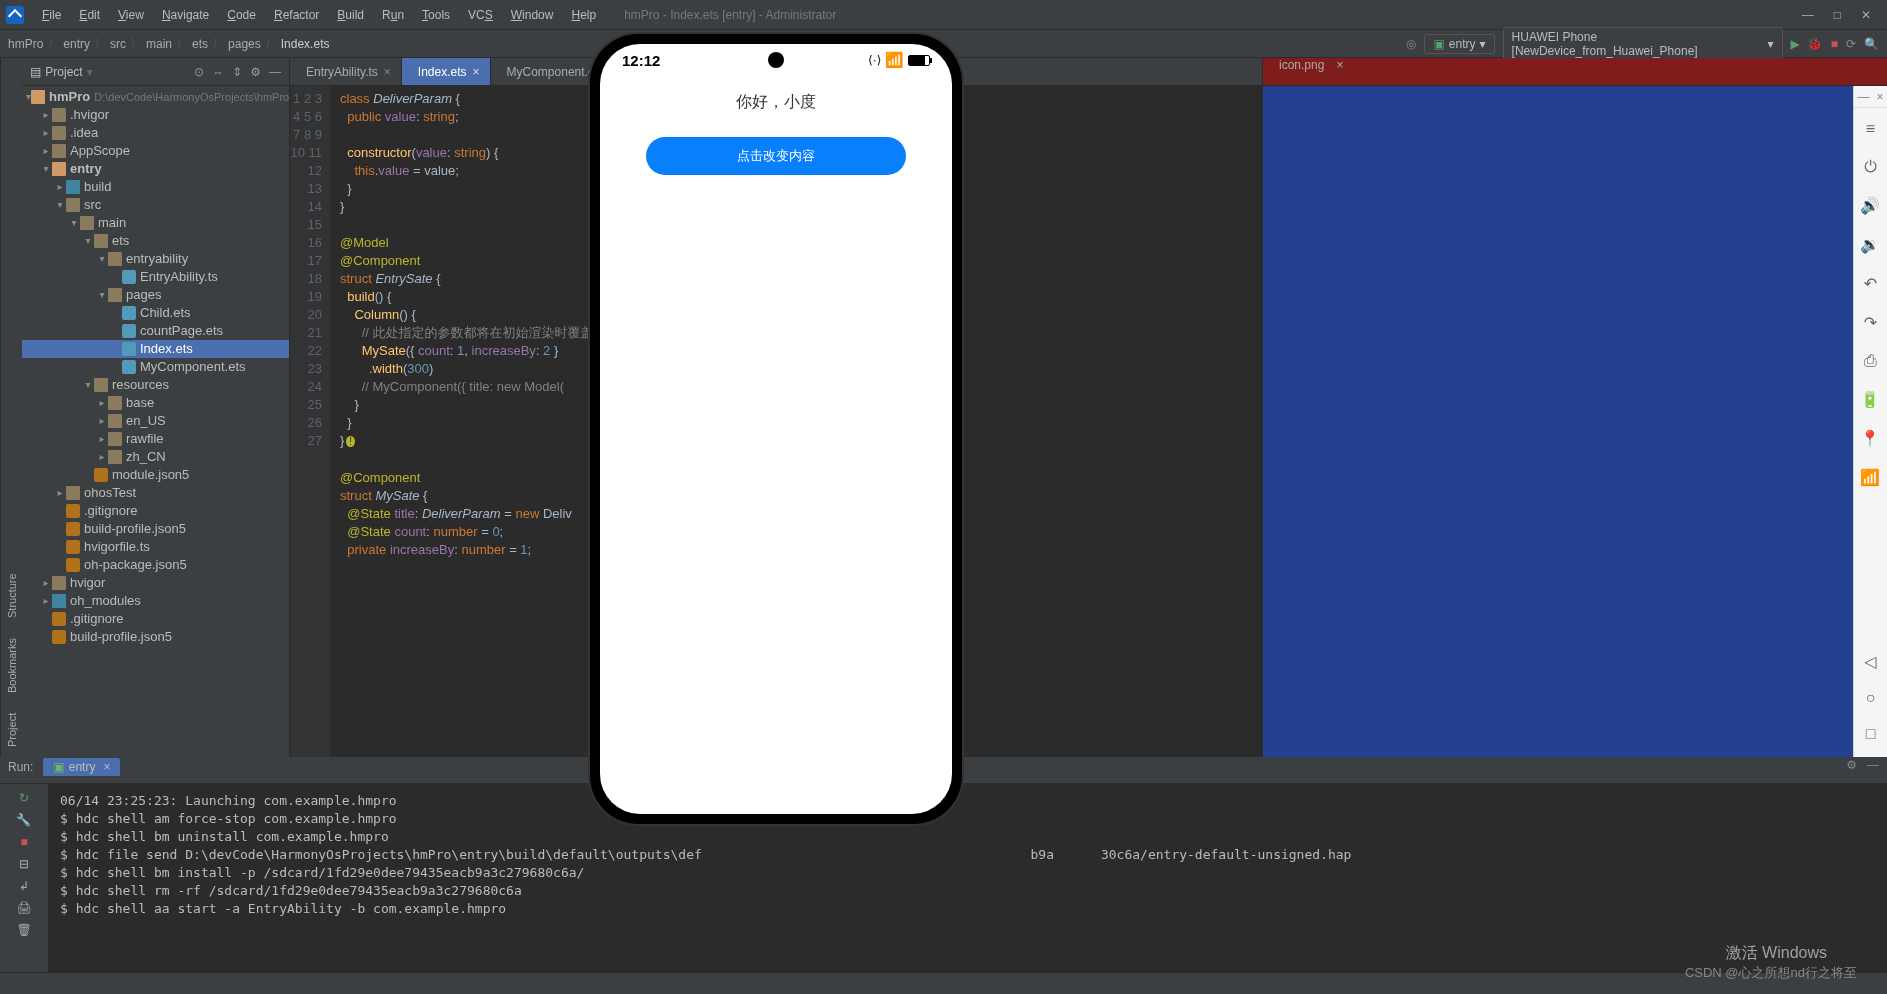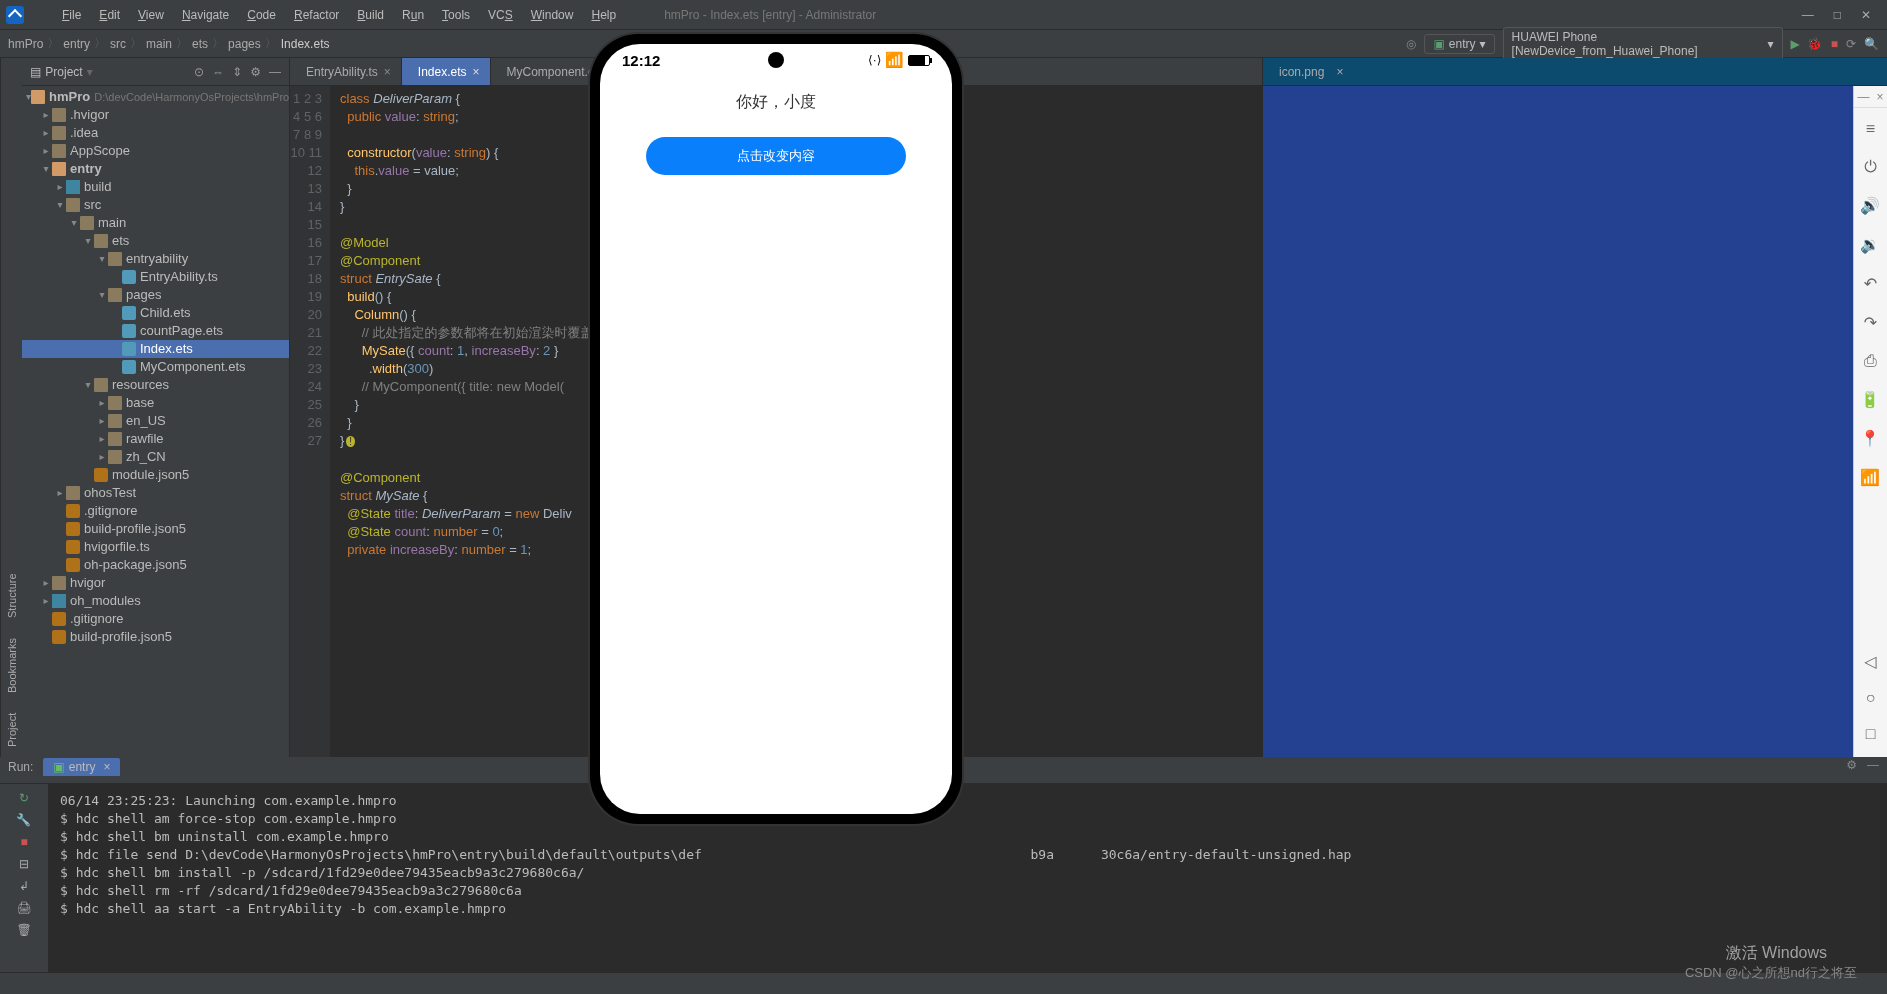--- a/index.html
+++ b/index.html
@@ -1,19 +1,19 @@
 <!DOCTYPE html>
 <html><head>
 <meta charset="utf-8">
 <style>
 * { margin:0; padding:0; box-sizing:border-box; font-family:'Segoe UI',Arial,sans-serif; }
 body { background:#2b2b2b; color:#bbb; font-size:12px; width:1887px; height:994px; overflow:hidden; position:relative; }
 
 
-.titlebar { height:30px; background:#3c3f41; display:flex; align-items:center; padding:0 6px; color:#999; border-bottom:1px solid #2b2b2b;gap:20px; }
+.titlebar { height:30px; background:#3c3f41; display:flex; align-items:center; padding:0 6px; color:#999; border-bottom:1px solid #2b2b2b; }
 .titlebar .logo { width:18px; height:18px; background:#1565c0; border-radius:3px; margin-right:10px; position:relative; }
 .titlebar .logo::before { content:''; position:absolute; width:8px; height:8px; border:2px solid #fff; border-right:none; border-bottom:none; transform:rotate(45deg); top:5px; left:4px; }
 .menu { display:flex; gap:2px; }
 .menu span { padding:3px 8px; cursor:pointer; color:#bbb; }
 .menu u { text-decoration:underline; }
 .wintitle { margin-left:20px; color:#777; }
 .titlebar .wincontrols { margin-left:auto; display:flex; gap:20px; color:#aaa; padding-right:10px; }
 
 
 .breadcrumbs { height:28px; background:#3c3f41; display:flex; align-items:center; padding:0 8px; border-bottom:1px solid #2b2b2b; justify-content:space-between; }
@@ -59,21 +59,21 @@
 .kw { color:#cc7832; }
 .dec { color:#bbb529; }
 .num { color:#6897bb; }
 .fn { color:#ffc66d; }
 .prop { color:#9876aa; }
 .comment { color:#808080; }
 .classn { color:#a9b7c6; font-style:italic; }
 
 
 .rightpane { width:625px; background:#2f4a9e; display:flex; flex-direction:column; border-left:1px solid #2b2b2b; position:relative; }
-.rptabs { height:28px; background:#0c4a6e; display:flex; align-items:center; padding:0 10px; border-bottom:1px solid #2b2b2b; }
+.rptabs { height:28px; background:#7f1d1d; display:flex; align-items:flex-start; padding:0 10px; border-bottom:1px solid #2b2b2b; }
 .rptab { display:flex; align-items:center; gap:6px; color:#aaa; }
 .rpbody { flex:1; background:#234091; position:relative; }
 
 
 .phone-stage { position:absolute; top:0; left:0; right:0; bottom:0; }
 .phone { position:absolute; top:-22px; left:300px; width:372px; height:790px; background:#000; border-radius:48px; padding:10px; box-shadow:0 0 0 2px #333; }
 .phone-screen { width:100%; height:100%; background:#fff; border-radius:40px; overflow:hidden; position:relative; display:flex; flex-direction:column; }
 .statusbar { height:32px; display:flex; align-items:center; justify-content:space-between; padding:0 22px; color:#000; font-size:15px; font-weight:600; }
 .statusbar .notch { width:16px; height:16px; background:#000; border-radius:50%; position:absolute; left:50%; top:8px; transform:translateX(-50%); }
 .statusbar .sicons { display:flex; gap:4px; align-items:center; font-weight:400; }

